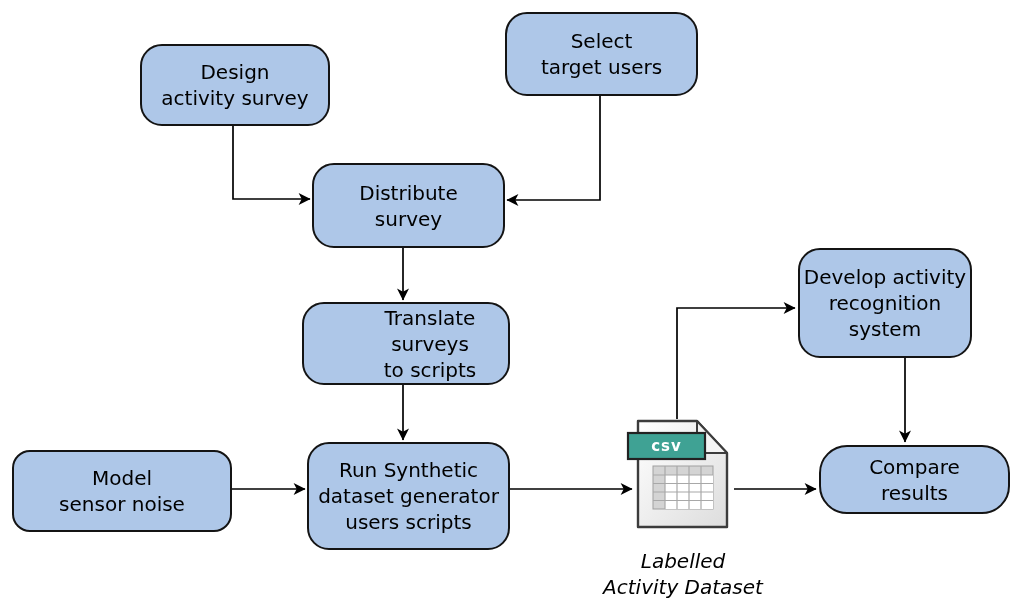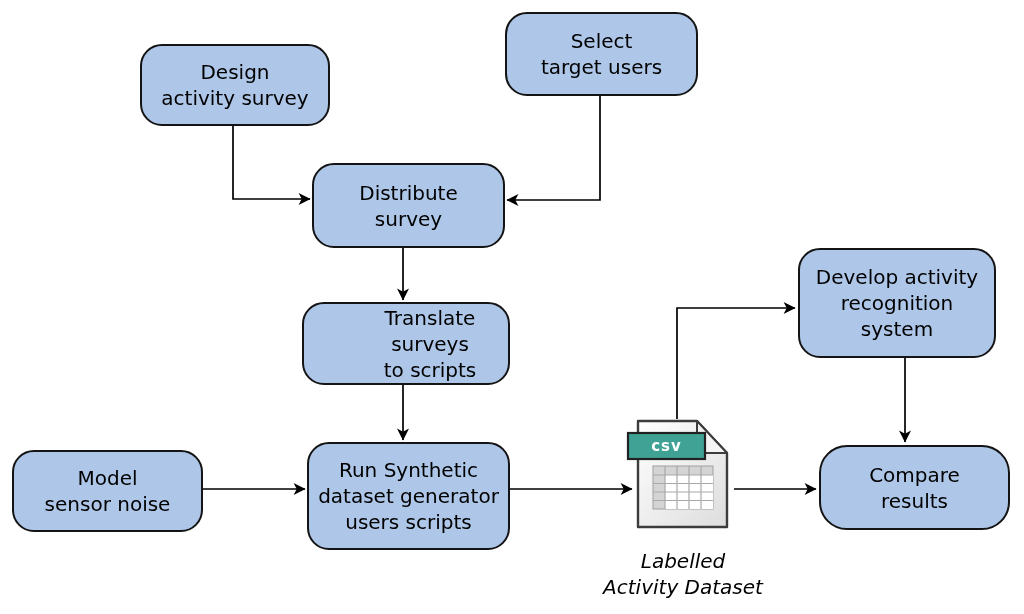--- a/index.html
+++ b/index.html
@@ -31,24 +31,24 @@
     display:flex;align-items:center;justify-content:center;
     text-align:center;
     color:var(--text,#000);
     font-size:20px;line-height:26px;
     white-space:pre-line;
   }
   .n-design    {left:140px;top:12px; width:190px;height:82px;margin-top:32px;}
   .n-select    {left:505px;top:12px; width:193px;height:84px;text-align:center;}
   .n-distribute{left:312px;top:163px;width:193px;height:85px;}
   .n-translate {left:302px;top:302px;width:208px;height:83px;padding-left:48px;}
-  .n-model     {left:12px; top:450px;width:191px;height:82px;}
+  .n-model     {left:12px; top:450px;width:220px;height:82px;border-radius:18px;}
   .n-run       {left:307px;top:442px;width:203px;height:108px;}
-  .n-develop   {left:798px;top:248px;width:198px;height:110px;}
-  .n-compare   {left:819px;top:445px;width:191px;height:85px;border-radius:28px;}
+  .n-develop   {left:798px;top:248px;width:174px;height:110px;}
+  .n-compare   {left:819px;top:445px;width:191px;height:69px;border-radius:28px;}
   #csv-icon{position:absolute;left:624px;top:412px;width:110px;height:120px;}
   .csv-page{fill:url(#pageGrad);stroke:#3c3c3c;stroke-width:2.4;stroke-linejoin:round;}
   .csv-fold{fill:#f4f4f4;stroke:#3c3c3c;stroke-width:2;stroke-linejoin:round;}
   .csv-banner{fill:var(--csv-badge,#3fa294);stroke:#222;stroke-width:2.2;}
   .csv-badge-text{
     fill:#fff;font-weight:bold;font-size:15px;letter-spacing:1px;
     font-family:"DejaVu Sans","Liberation Sans",sans-serif;
   }
   .grid-base{fill:#d4d4d4;stroke:#9f9f9f;stroke-width:1;}
   .grid-inner{fill:#ffffff;}

